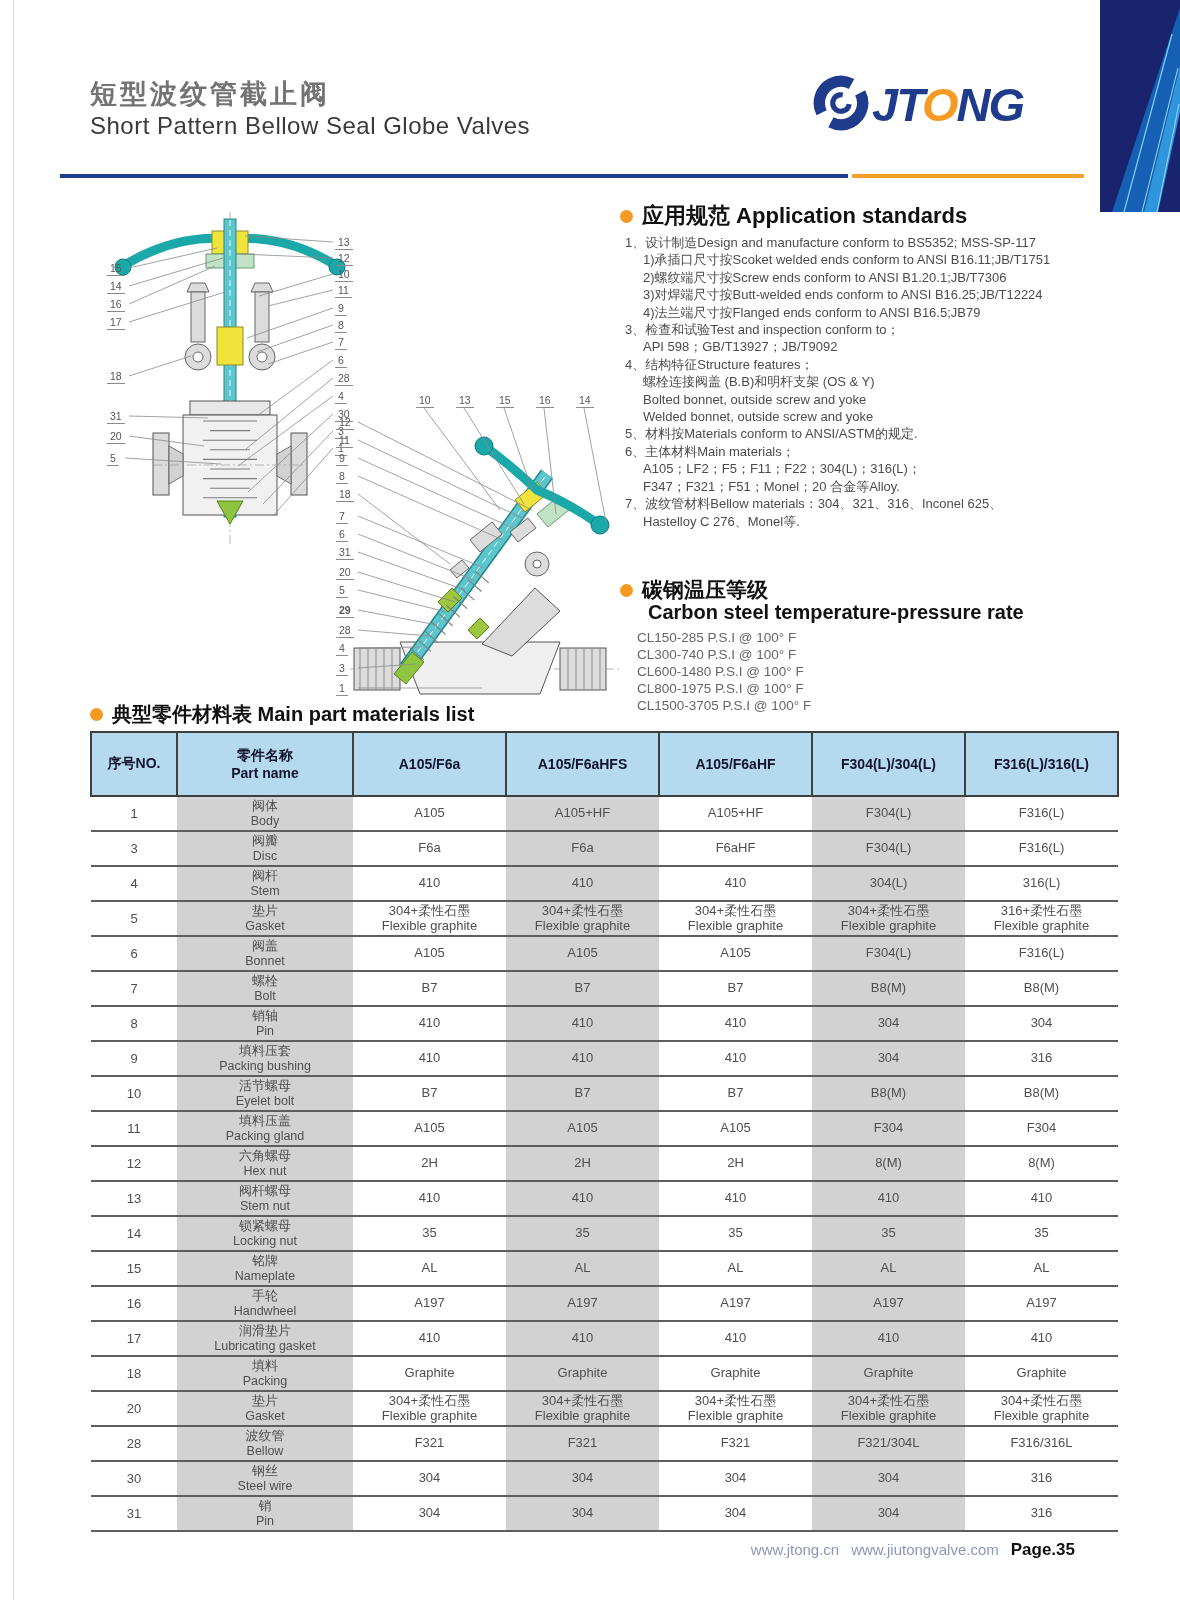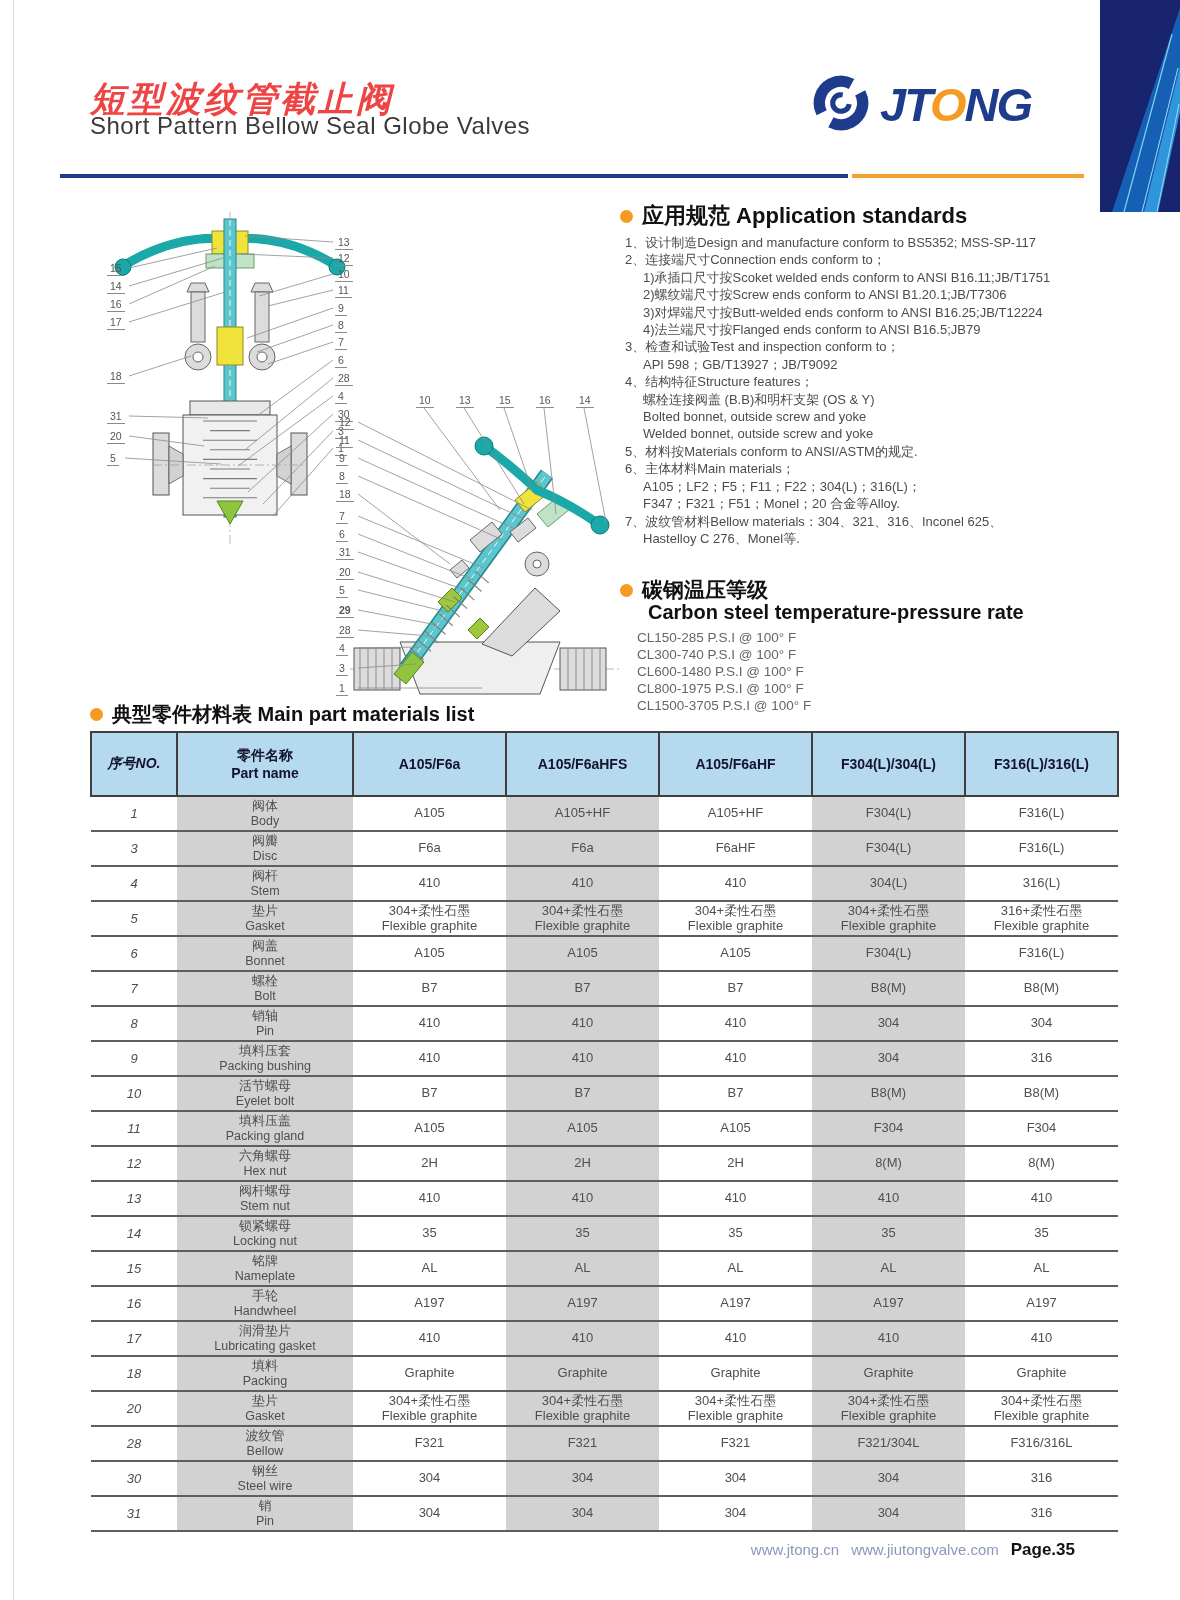--- a/index.html
+++ b/index.html
@@ -2,26 +2,26 @@
 <html><head>
 <meta charset="utf-8">
 <style>
   html,body{margin:0;padding:0;}
   body{width:1180px;height:1600px;position:relative;background:#ffffff;
        font-family:"Liberation Sans",sans-serif;overflow:hidden;}
   .page{position:absolute;inset:0;}
   .edge-line{position:absolute;left:13px;top:0;bottom:0;width:1px;background:#dcdcdc;}
 
   
-  .title-zh{position:absolute;left:90px;top:76px;font-size:35px;font-weight:bold;
-            color:#ef4444;letter-spacing:3px;font-style:italic;}
+  .title-zh{position:absolute;left:90px;top:76px;font-size:27px;font-weight:bold;
+            color:#737373;letter-spacing:3px;}
   .title-en{position:absolute;left:90px;top:112px;font-size:24px;color:#3a3a3a;letter-spacing:0.5px;}
   .rule-blue{position:absolute;left:60px;top:174px;width:788px;height:4px;background:#1e3c8c;}
   .rule-orange{position:absolute;left:852px;top:174px;width:232px;height:4px;background:#f5a02c;}
-  .logo{position:absolute;left:810px;top:72px;display:flex;align-items:center;gap:8px;justify-content:space-between;}
+  .logo{position:absolute;left:810px;top:72px;display:flex;align-items:center;gap:0;justify-content:space-between;}
   .logo-word{font-size:47px;font-weight:900;font-style:italic;color:#1f3c8c;
              letter-spacing:-2px;line-height:60px;}
   .logo-word .o{color:#f59a23;}
   .banner{position:absolute;left:1100px;top:0;width:80px;height:212px;}
 
   
   .sec-head{position:absolute;display:flex;align-items:center;font-weight:bold;color:#111;}
   .bullet{display:inline-block;width:13px;height:13px;border-radius:50%;background:#f59a23;
           margin-right:9px;flex:0 0 auto;}
   .app-head{left:620px;top:201px;font-size:22px;}
@@ -40,21 +40,21 @@
            border-bottom:1px solid #8a8a8a;padding:0 3px 1px 3px;}
 
   
   .tbl-head{left:90px;top:701px;font-size:20px;}
   table.materials{position:absolute;left:90px;top:731px;width:985px;border-collapse:collapse;table-layout:fixed;}
   table.materials th{background:#b5d9ee;border:2px solid #3f3f3f;font-size:14px;font-weight:bold;
        color:#14142e;height:58px;padding:2px;}
   table.materials td{border-top:2px solid #5e5e5e;border-bottom:2px solid #5e5e5e;
        text-align:center;font-size:13px;color:#4f4f4f;padding:2px;vertical-align:middle;}
   table.materials td div{line-height:14.5px;}
-  .col-no{width:80px;font-style:italic;}
+  .col-no{width:80px;}
   .col-part{width:170px;}
   .col-val{width:147px;}
   .shade{background:#d2d2d2;}
   .part-zh{font-size:13px;line-height:15px;}
   .part-en{font-size:12.5px;line-height:14px;}
 
   
   .footer{position:absolute;left:690px;top:1540px;width:385px;display:flex;
           justify-content:flex-end;align-items:baseline;gap:12px;}
   .footer .url{font-size:15px;color:#8b97bb;}
@@ -283,21 +283,20 @@
       <span class="callout" style="left: 4px; top: 270px;">3</span>
       <span class="callout" style="left: 4px; top: 290px;">1</span>
     </div>
 
   <div class="sec-head app-head">
     <span class="bullet"></span>
     <span>应用规范 Application standards</span>
   </div>
   <div class="std-list">
       <div class="std-line indent-0">1、设计制造Design and manufacture conform to BS5352; MSS-SP-117</div>
-      <div class="std-line indent-0">2、连接端尺寸Connection ends conform to；</div>
       <div class="std-line indent-1">1)承插口尺寸按Scoket welded ends conform to ANSI B16.11;JB/T1751</div>
       <div class="std-line indent-1">2)螺纹端尺寸按Screw ends conform to ANSI B1.20.1;JB/T7306</div>
       <div class="std-line indent-1">3)对焊端尺寸按Butt-welded ends conform to ANSI B16.25;JB/T12224</div>
       <div class="std-line indent-1">4)法兰端尺寸按Flanged ends conform to ANSI B16.5;JB79</div>
       <div class="std-line indent-0">3、检查和试验Test and inspection conform to；</div>
       <div class="std-line indent-1">API 598；GB/T13927；JB/T9092</div>
       <div class="std-line indent-0">4、结构特征Structure features；</div>
       <div class="std-line indent-1">螺栓连接阀盖 (B.B)和明杆支架 (OS &amp; Y)</div>
       <div class="std-line indent-1">Bolted bonnet, outside screw and yoke</div>
       <div class="std-line indent-1">Welded bonnet, outside screw and yoke</div>

